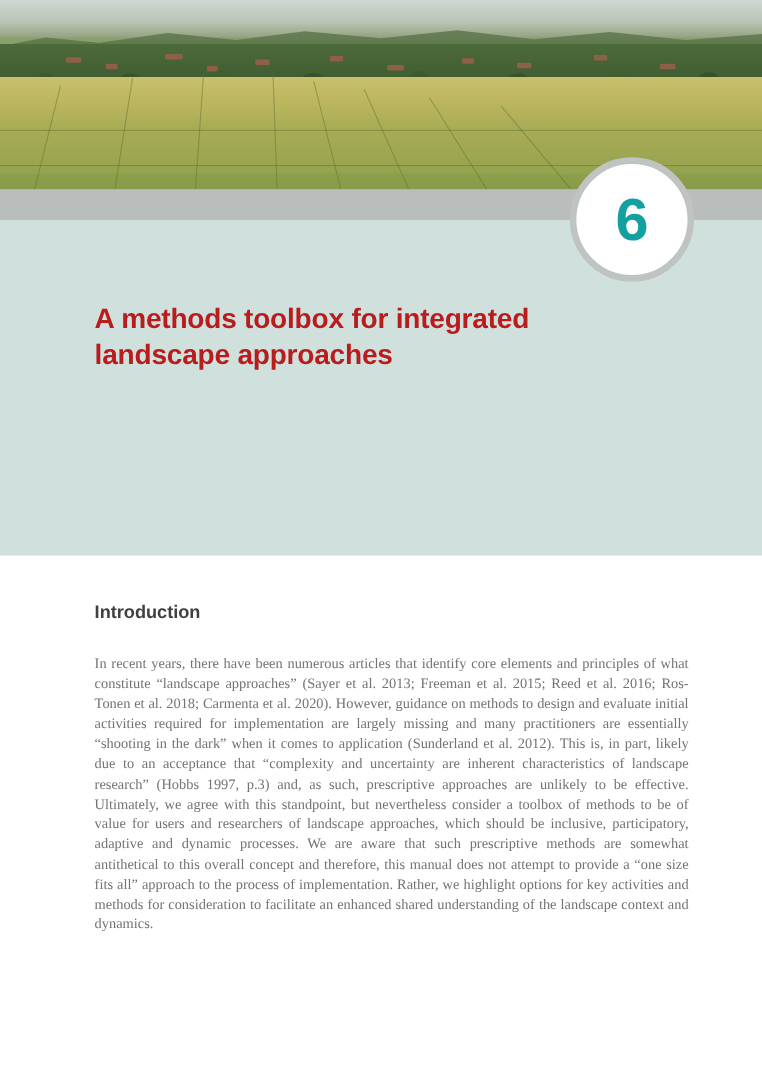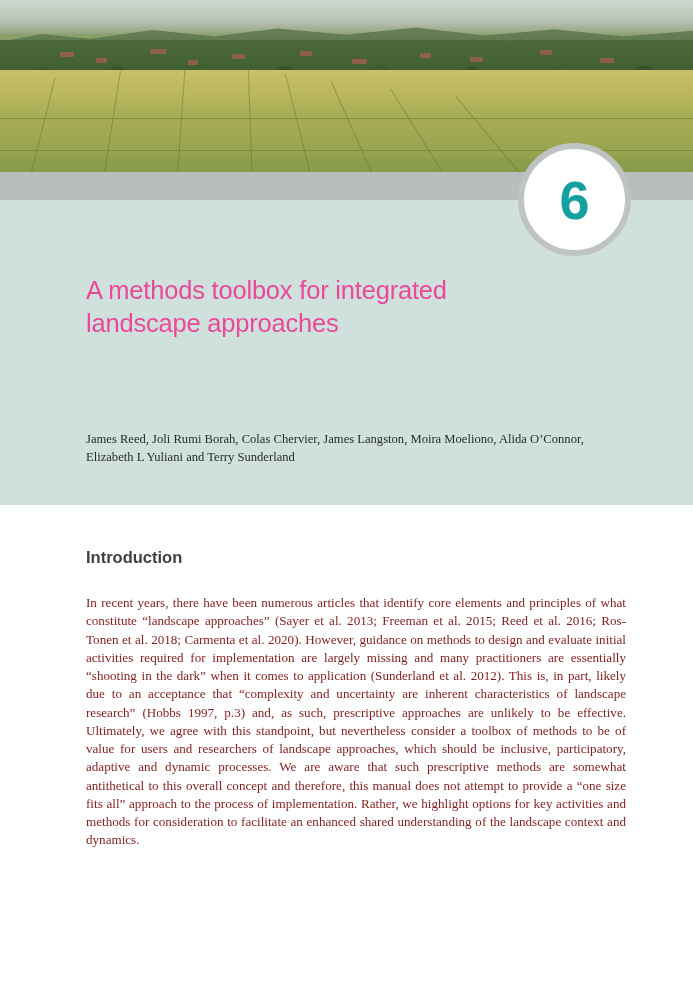--- a/index.html
+++ b/index.html
@@ -84,40 +84,40 @@
   }
   .chapter-badge span {
     font-family:"Liberation Sans", sans-serif;
     font-weight:bold; font-size:54px; color:#15a0a0; line-height:1;
   }
 
   
   .title {
     position:absolute; left:86px; top:274px; width:480px;
     font-family:"Liberation Sans", sans-serif;
-    font-weight:normal; font-size:25.5px; line-height:1.28;
-    color:#ec4899;
+    font-weight:bold; font-size:25.5px; line-height:1.28;
+    color:#b91c1c;
     letter-spacing:-0.2px;
   }
   .authors {
     position:absolute; left:86px; top:430px; width:520px;
     font-family:"Liberation Serif", serif;
     font-size:12.6px; line-height:1.45; color:#2b2b2b;
   }
 
   
   .section-head {
     position:absolute; left:86px; top:548px;
     font-family:"Liberation Sans", sans-serif;
     font-weight:bold; font-size:16.5px; color:#404040;
   }
   .body-text {
     position:absolute; left:86px; top:594px; width:540px;
     font-family:"Liberation Serif", serif;
-    font-size:13.1px; line-height:1.395; color:#7f1d1d;
+    font-size:13.1px; line-height:1.395; color:#737373;
     text-align:justify;
   }
 </style>
 </head>
 <body>
 
 <div class="page">
 
   <div class="hero">
     <div class="sky"></div>
@@ -158,19 +158,18 @@
   </div>
 
   <div class="band"></div>
 
   <div class="chapter-badge">
     <span>6</span>
   </div>
 
   <h1 class="title">A methods toolbox for integrated landscape approaches</h1>
 
-  <div class="authors">James Reed, Joli Rumi Borah, Colas Chervier, James Langston, Moira Moeliono, Alida O’Connor, Elizabeth L Yuliani and Terry Sunderland</div>
 
   <h2 class="section-head">Introduction</h2>
 
   <p class="body-text">In recent years, there have been numerous articles that identify core elements and principles of what constitute “landscape approaches” (Sayer et al. 2013; Freeman et al. 2015; Reed et al. 2016; Ros-Tonen et al. 2018; Carmenta et al. 2020). However, guidance on methods to design and evaluate initial activities required for implementation are largely missing and many practitioners are essentially “shooting in the dark” when it comes to application (Sunderland et al. 2012). This is, in part, likely due to an acceptance that “complexity and uncertainty are inherent characteristics of landscape research” (Hobbs 1997, p.3) and, as such, prescriptive approaches are unlikely to be effective. Ultimately, we agree with this standpoint, but nevertheless consider a toolbox of methods to be of value for users and researchers of landscape approaches, which should be inclusive, participatory, adaptive and dynamic processes. We are aware that such prescriptive methods are somewhat antithetical to this overall concept and therefore, this manual does not attempt to provide a “one size fits all” approach to the process of implementation. Rather, we highlight options for key activities and methods for consideration to facilitate an enhanced shared understanding of the landscape context and dynamics.</p>
 
 </div>
 
 </body></html>

